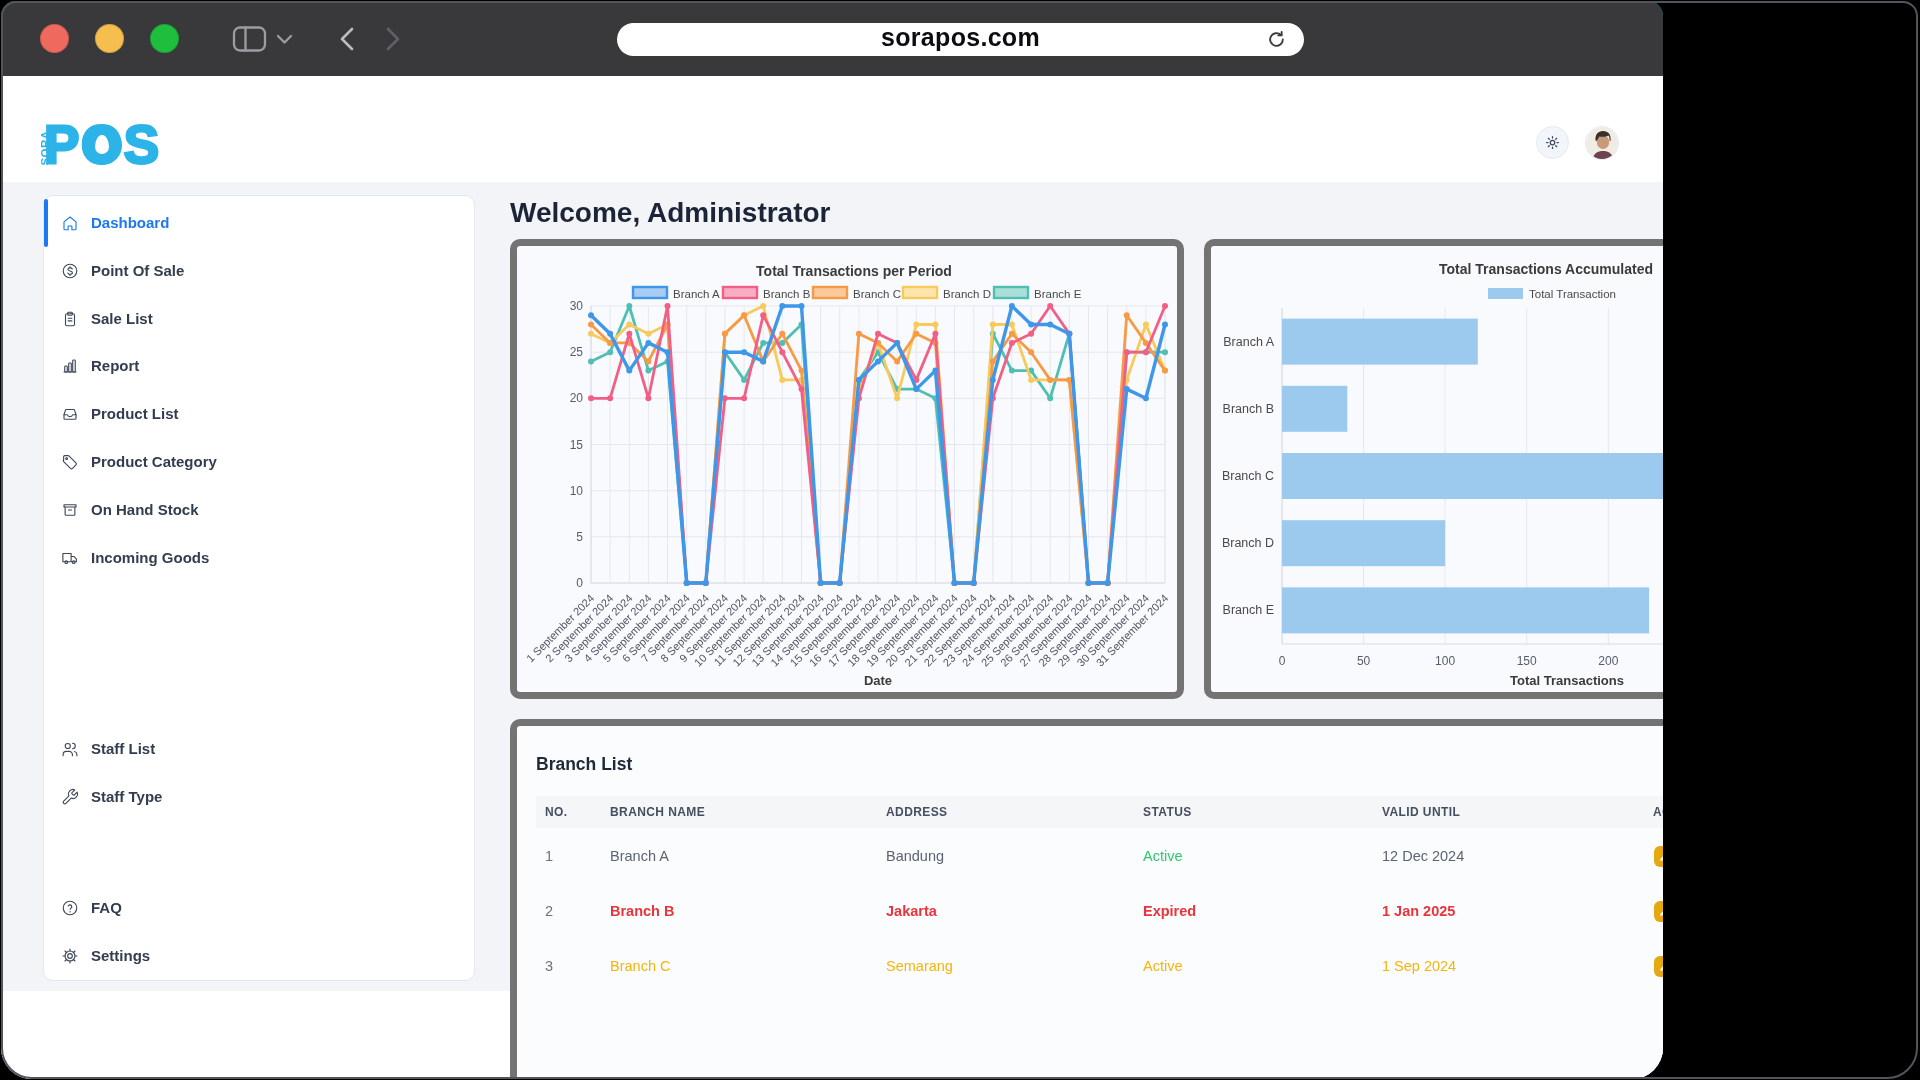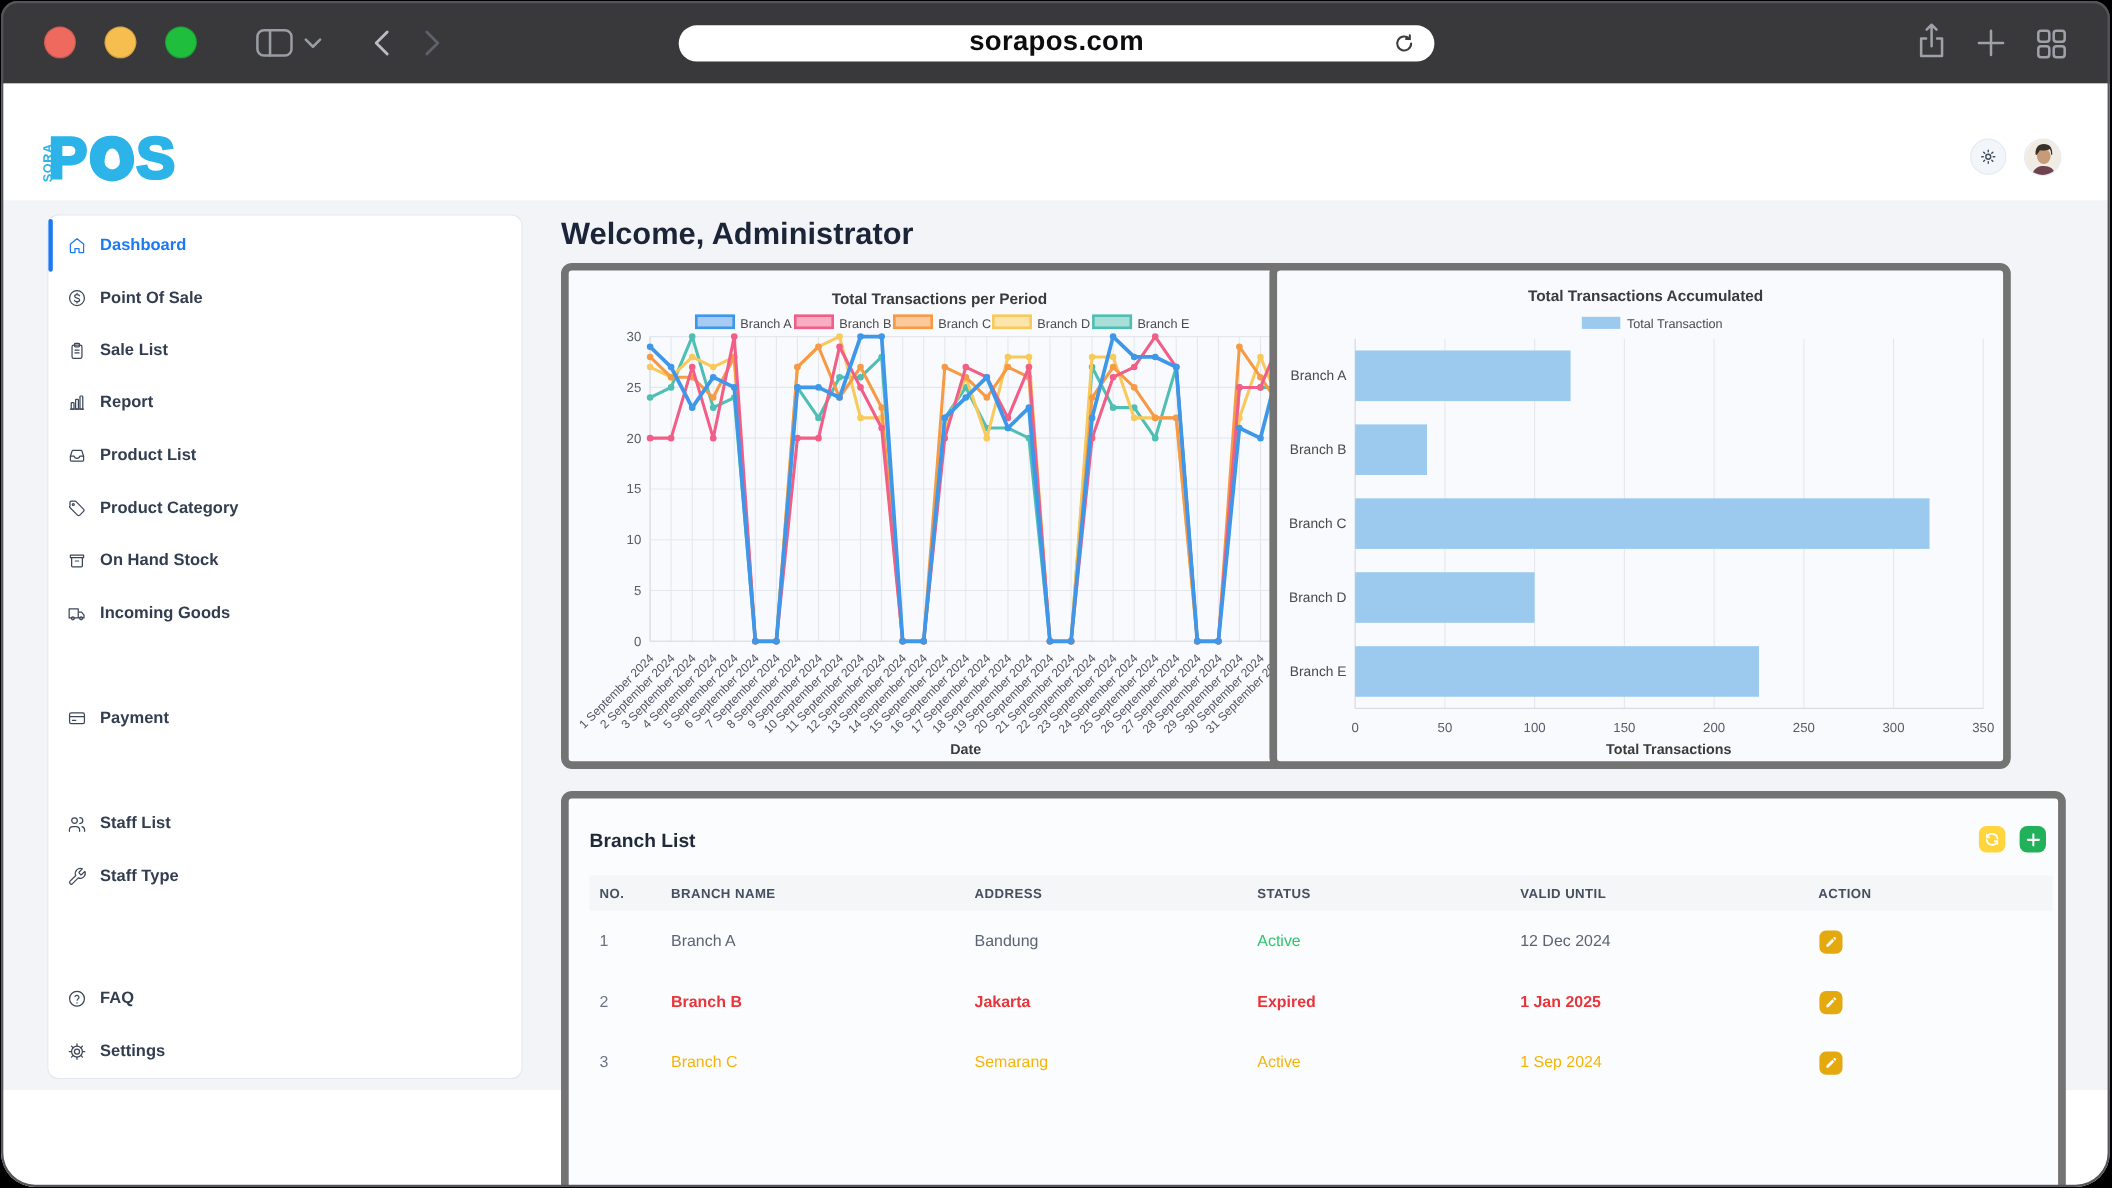--- a/index.html
+++ b/index.html
@@ -1,15 +1,15 @@
 <!DOCTYPE html>
 <html><head><meta charset="utf-8"><title>sorapos.com</title><style>
 *{margin:0;padding:0;box-sizing:border-box}
 html,body{width:1920px;height:1080px;overflow:hidden;background:#000;font-family:"Liberation Sans",sans-serif}
-.win{position:fixed;left:1px;top:1px;width:1917px;height:1078px;border-radius:15px 15px 31px 31px;background:#a16207;overflow:hidden}
+.win{position:fixed;left:1px;top:1px;width:1662px;height:1078px;border-radius:15px 15px 31px 31px;background:#0ea5e9;overflow:hidden}
 .rim{position:fixed;left:1px;top:1px;width:1917px;height:1078px;border-radius:15px 15px 31px 31px;border:2.5px solid #54545c;pointer-events:none;z-index:99}
 .tbar{position:absolute;left:0;top:0;width:100%;height:75px;background:#39393b}
 .tl{position:absolute;top:23px;width:29px;height:29px;border-radius:50%;box-shadow:inset 0 0 0 1px rgba(0,0,0,.15)}
 .ti{position:absolute}
 .url{position:absolute;left:616px;top:22px;width:687px;height:33px;background:#fff;border-radius:17px}
 .ut{position:absolute;left:0;right:0;top:-2.5px;line-height:33px;text-align:center;font-size:25px;font-weight:bold;color:#0d0d0f;letter-spacing:.3px}
 .rld{position:absolute;right:18px;top:7px}
 .page{position:absolute;left:0;top:75px;width:100%;height:1003px;background:#fff}
 .gband{position:absolute;left:0;top:106px;width:100%;height:809px;background:#f2f4f8}
 .ahead{position:absolute;left:0;top:0;width:100%;height:106px;background:#fff}
@@ -22,21 +22,21 @@
 .avatar{position:absolute;right:44px;top:50px;width:34px;height:34px;border-radius:50%;overflow:hidden;border:1px solid #e4eaf2}
 .side{position:absolute;left:42px;top:119px;width:432px;height:786px;background:#fff;border:1px solid #e4e8ef;border-radius:10px}
 .item{position:absolute;left:0;width:100%;height:48px}
 .mi{position:absolute;left:17px;top:15px}
 .ml{position:absolute;left:47px;top:15px;font-size:15px;font-weight:700;color:#323d4f}
 .item.act .ml{color:#1d79f2;font-weight:bold}
 .abar{position:absolute;left:0;top:0px;width:4px;height:48px;background:#1d79f2;border-radius:2px}
 .h1{position:absolute;left:509px;top:121px;font-size:28px;font-weight:bold;color:#1c2438}
 .card{position:absolute;background:#f9fafd;border:7px solid #737373;border-radius:10px}
 .c1{left:509px;top:163px;width:674px;height:460px}
-.c2{left:1153px;top:163px;width:674px;height:460px}
+.c2{left:1203px;top:163px;width:674px;height:460px}
 .c3{left:509px;top:643px;width:1368px;height:440px;background:#fbfcfe}
 .blt{position:absolute;left:19px;top:28px;font-size:17.5px;font-weight:bold;color:#1f2937}
 .rbtn{position:absolute;left:1282px;top:25px;width:24px;height:24px;border-radius:7px;background:#ffd43c}
 .rbtn svg{position:absolute;left:5px;top:5px}
 .pbtn{position:absolute;left:1319px;top:25px;width:24px;height:24px;border-radius:7px;background:#21b15a}
 .pbtn svg{position:absolute;left:4.5px;top:4.5px}
 .thead{position:absolute;left:19px;top:70px;width:1330px;height:32px;background:#f4f6f8}
 .thead span{position:absolute;top:9px;font-size:12px;font-weight:bold;color:#454f5f;letter-spacing:.4px}
 .trow{position:absolute;left:19px;width:1330px;height:55px}
 .tc{position:absolute;top:19px;font-size:14.5px}
@@ -147,27 +147,20 @@
               <circle cx="17" cy="17.5" r="1.8"></circle>
             </svg></span>
           <span class="ml">Incoming Goods</span>
         </div>
         <div class="item" style="top:290px">
           <span class="mi"><svg width="18" height="18" viewBox="0 0 24 24" fill="none" stroke="#3d4758" stroke-width="1.5" stroke-linecap="round" stroke-linejoin="round">
               <path d="M4 5h16v3H4z"></path>
               <path d="M5.5 8v10a1 1 0 0 0 1 1h11a1 1 0 0 0 1-1V8M10 12h4"></path>
             </svg></span>
           <span class="ml">On Hand Stock</span>
-        </div>
-        <div class="item" style="top:433px">
-          <span class="mi"><svg width="18" height="18" viewBox="0 0 24 24" fill="none" stroke="#3d4758" stroke-width="1.5" stroke-linecap="round" stroke-linejoin="round">
-              <rect x="3" y="5.5" width="18" height="13" rx="2"></rect>
-              <path d="M3 10h18M6.5 14.5h4"></path>
-            </svg></span>
-          <span class="ml">Payment</span>
         </div>
         <div class="item" style="top:529px">
           <span class="mi"><svg width="18" height="18" viewBox="0 0 24 24" fill="none" stroke="#3d4758" stroke-width="1.5" stroke-linecap="round" stroke-linejoin="round">
               <circle cx="9" cy="8" r="3.4"></circle>
               <path d="M15.2 21v-1.6a4.2 4.2 0 0 0-4.2-4.2H7a4.2 4.2 0 0 0-4.2 4.2V21M15.4 4.4a3.4 3.4 0 0 1 0 7.2M21.2 21v-1.6a4.2 4.2 0 0 0-3.1-4"></path>
             </svg></span>
           <span class="ml">Staff List</span>
         </div>
         <div class="item" style="top:577px">
           <span class="mi"><svg width="18" height="18" viewBox="0 0 24 24" fill="none" stroke="#3d4758" stroke-width="1.5" stroke-linecap="round" stroke-linejoin="round">

